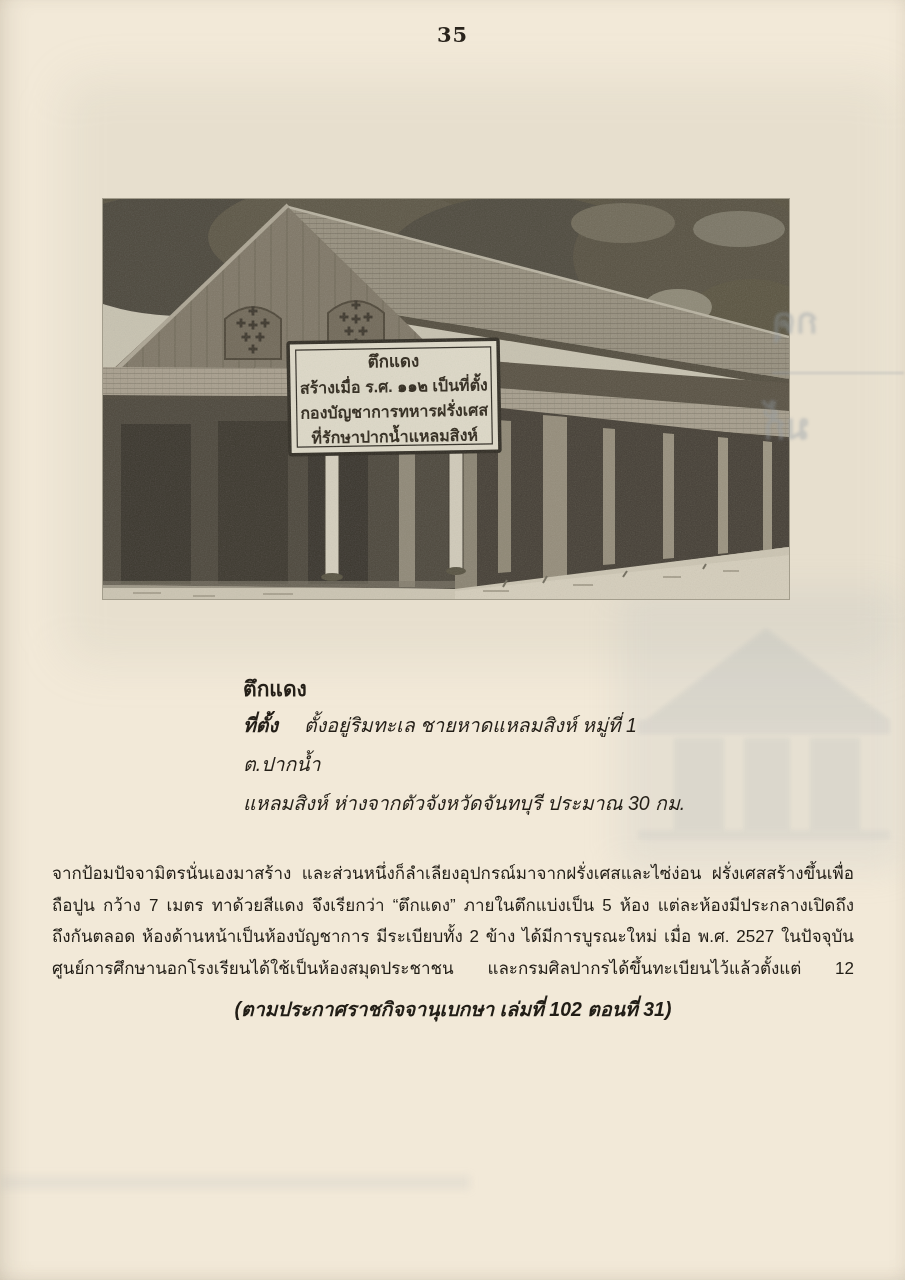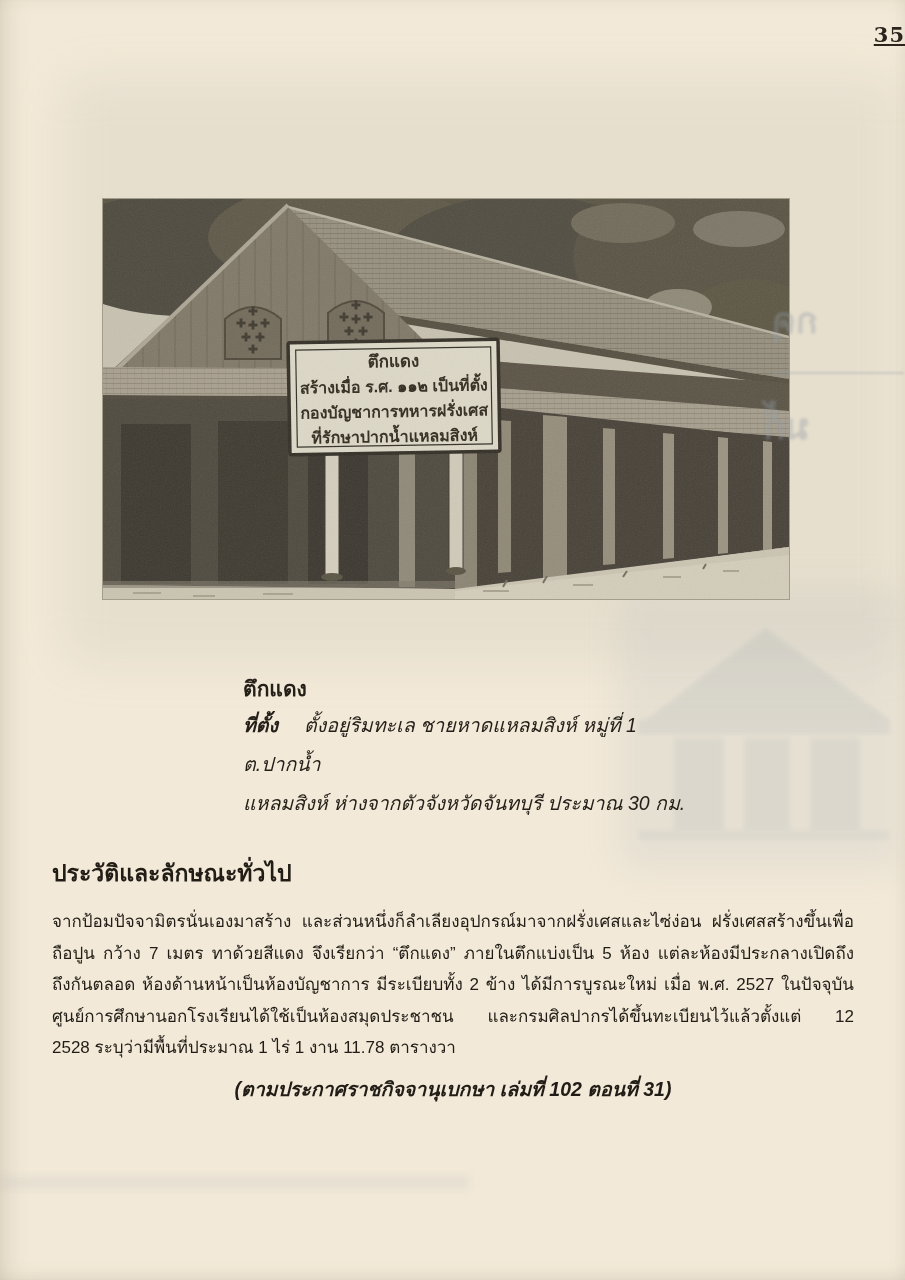--- a/index.html
+++ b/index.html
@@ -10,23 +10,23 @@
                    inset -8px 0 22px -14px rgba(120,108,86,.18),
                    inset 0 -10px 26px -16px rgba(120,108,86,.18);
         overflow:hidden;}
   
   .wash-top{position:absolute;left:62px;top:78px;width:840px;height:585px;
             background:rgba(178,176,163,.17);filter:blur(22px);border-radius:30px;}
   .wash-right-mid{position:absolute;left:618px;top:588px;width:286px;height:282px;
             background:rgba(186,191,192,.22);filter:blur(16px);border-radius:18px;}
   .band-bottom{position:absolute;left:0;top:1176px;width:470px;height:13px;
             background:rgba(168,173,178,.16);filter:blur(4px);}
-  .page-number{position:absolute;left:0;top:22px;width:100%;text-align:right;
+  .page-number{position:absolute;left:0;top:22px;width:100%;text-align:center;
             font-family:"DejaVu Serif","Liberation Serif",serif;
-            font-weight:700;font-size:21px;letter-spacing:1px;color:#2a241c;text-decoration:underline;}
+            font-weight:700;font-size:21px;letter-spacing:1px;color:#2a241c;}
   
   .photo{position:absolute;left:102px;top:198px;width:686px;height:400px;
          border:1px solid rgba(92,86,70,.35);background:#c9c3b2;}
   .photo svg{display:block;width:686px;height:400px;}
   
   .ghost-img{position:absolute;left:618px;top:598px;width:280px;height:270px;
          filter:blur(2px);opacity:.9;}
   .ghost-text{position:absolute;color:rgba(148,158,168,.42);filter:blur(1.6px);
          transform:scaleX(-1);font-size:36px;font-weight:700;}
   .ghost-text.t1{left:772px;top:292px;}
@@ -217,24 +217,22 @@
 
   <div class="caption">
     <div class="caption-title">ตึกแดง</div>
     <div class="caption-line">
       <span class="caption-label">ที่ตั้ง</span><span>ตั้งอยู่ริมทะเล ชายหาดแหลมสิงห์ หมู่ที่ 1 ต.ปากน้ำ</span>
     </div>
     <div class="caption-line">แหลมสิงห์ ห่างจากตัวจังหวัดจันทบุรี ประมาณ 30 กม.</div>
   </div>
 
   <div class="section">
-    <h2 class="section-heading">ประวัติและลักษณะทั่วไป</h2>
     <div>
       <div class="body-line">จากป้อมปัจจามิตรนั่นเองมาสร้าง และส่วนหนึ่งก็ลำเลียงอุปกรณ์มาจากฝรั่งเศสและไซ่ง่อน ฝรั่งเศสสร้างขึ้นเพื่อ</div>
       <div class="body-line">ถือปูน กว้าง 7 เมตร ทาด้วยสีแดง จึงเรียกว่า “ตึกแดง” ภายในตึกแบ่งเป็น 5 ห้อง แต่ละห้องมีประกลางเปิดถึง</div>
       <div class="body-line">ถึงกันตลอด ห้องด้านหน้าเป็นห้องบัญชาการ มีระเบียบทั้ง 2 ข้าง ได้มีการบูรณะใหม่ เมื่อ พ.ศ. 2527 ในปัจจุบัน</div>
       <div class="body-line">ศูนย์การศึกษานอกโรงเรียนได้ใช้เป็นห้องสมุดประชาชน และกรมศิลปากรได้ขึ้นทะเบียนไว้แล้วตั้งแต่ 12 มีนาคม</div>
-      <div class="body-line last">2528 ระบุว่ามีพื้นที่ประมาณ 1 ไร่ 1 งาน 11.78 ตารางวา</div>
     </div>
     <div class="citation">(ตามประกาศราชกิจจานุเบกษา เล่มที่ 102 ตอนที่ 31)</div>
   </div>
 
 </div>
 
 </body></html>

